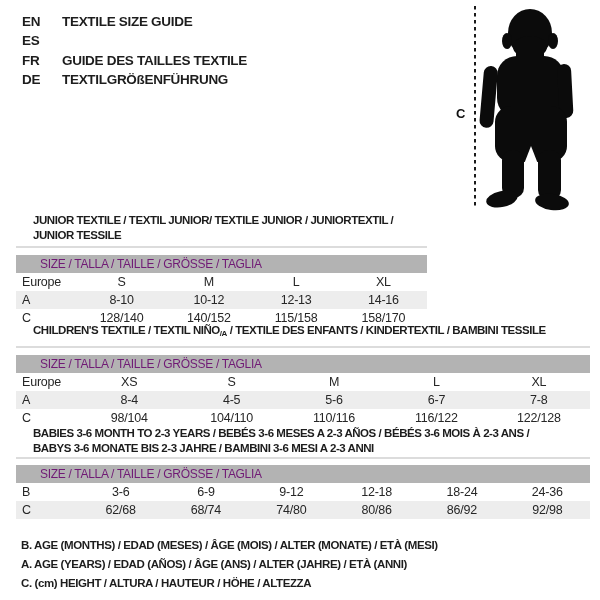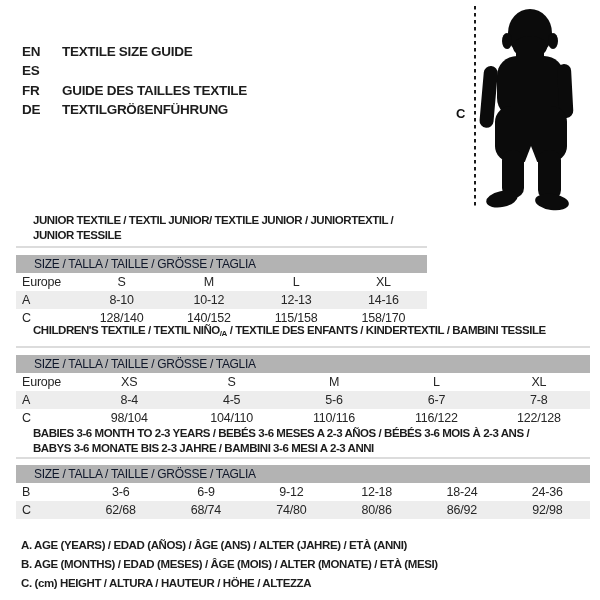--- a/index.html
+++ b/index.html
@@ -3,40 +3,40 @@
 <meta charset="utf-8">
 <style>
   html,body{margin:0;padding:0;}
   body{
     width:600px;height:600px;position:relative;overflow:hidden;
     background:#ffffff;color:#1d1d1d;
     font-family:"Liberation Sans",sans-serif;
     -webkit-font-smoothing:antialiased;
   }
   
-  .langs{position:absolute;left:22px;top:12px;margin-top:30px;}
+  .langs{position:absolute;left:22px;top:12px;}
   .lang-row{display:flex;line-height:19.3px;font-weight:700;font-size:13.5px;letter-spacing:-0.3px;}
   .lang-code{width:40px;flex:0 0 40px;}
   .lang-label{white-space:nowrap;text-align:right;}
   
   .figure{position:absolute;left:440px;top:0;width:160px;height:220px;}
   .fig-label{position:absolute;left:456px;top:106px;font-weight:700;font-size:13px;color:#111;}
   
   .section{position:absolute;left:16px;}
   .sec-title{
     font-weight:700;font-size:11.5px;letter-spacing:-0.45px;line-height:14.5px;
     padding-left:5px;margin:0 0 4px 12px;white-space:pre-line;color:#1c1c1c;
   }
   .sec-title .sub{font-size:8px;vertical-align:-2px;}
   .rule{height:2px;background:#dcdcdc;margin-bottom:7px;}
   .sec3 .sec-title{margin-bottom:2px;}
   .sec3 .rule{margin-bottom:6px;}
   .tbar{
-    height:18px;background:#b3b3b3;color:#0f172a;
-    display:flex;align-items:center;box-sizing:border-box;padding-left:18px;
+    height:18px;background:#b3b3b3;color:#701a75;
+    display:flex;align-items:center;box-sizing:border-box;padding-left:24px;
     font-size:12px;letter-spacing:-0.3px;font-weight:400;white-space:nowrap;overflow:hidden;
   }
   .trow{display:flex;height:18px;align-items:center;font-size:12.5px;letter-spacing:-0.2px;color:#262626;}
   .trows .trow:nth-child(even){background:#ededed;}
   .tcell{flex:1;text-align:center;white-space:nowrap;}
   .tcell.label{flex:0 0 56px;text-align:left;padding-left:6px;}
   
   .legend{position:absolute;left:21px;top:536px;}
   .legend-line{font-weight:700;font-size:11.5px;letter-spacing:-0.4px;line-height:18.8px;white-space:nowrap;}
 </style>
@@ -168,16 +168,16 @@
         <div class="tcell">68/74</div>
         <div class="tcell">74/80</div>
         <div class="tcell">80/86</div>
         <div class="tcell">86/92</div>
         <div class="tcell">92/98</div>
       </div>
     </div>
 </div>
 
 <div class="legend">
+  <div class="legend-line">B. AGE (MONTHS) / EDAD (MESES) / ÂGE (MOIS) / ALTER (MONATE) / ETÀ (MESI)</div>
   <div class="legend-line">A. AGE (YEARS) / EDAD (AÑOS) / ÂGE (ANS) / ALTER (JAHRE) / ETÀ (ANNI)</div>
-  <div class="legend-line">B. AGE (MONTHS) / EDAD (MESES) / ÂGE (MOIS) / ALTER (MONATE) / ETÀ (MESI)</div>
   <div class="legend-line">C. (cm) HEIGHT / ALTURA / HAUTEUR / HÖHE / ALTEZZA</div>
 </div>
 
 </body></html>

